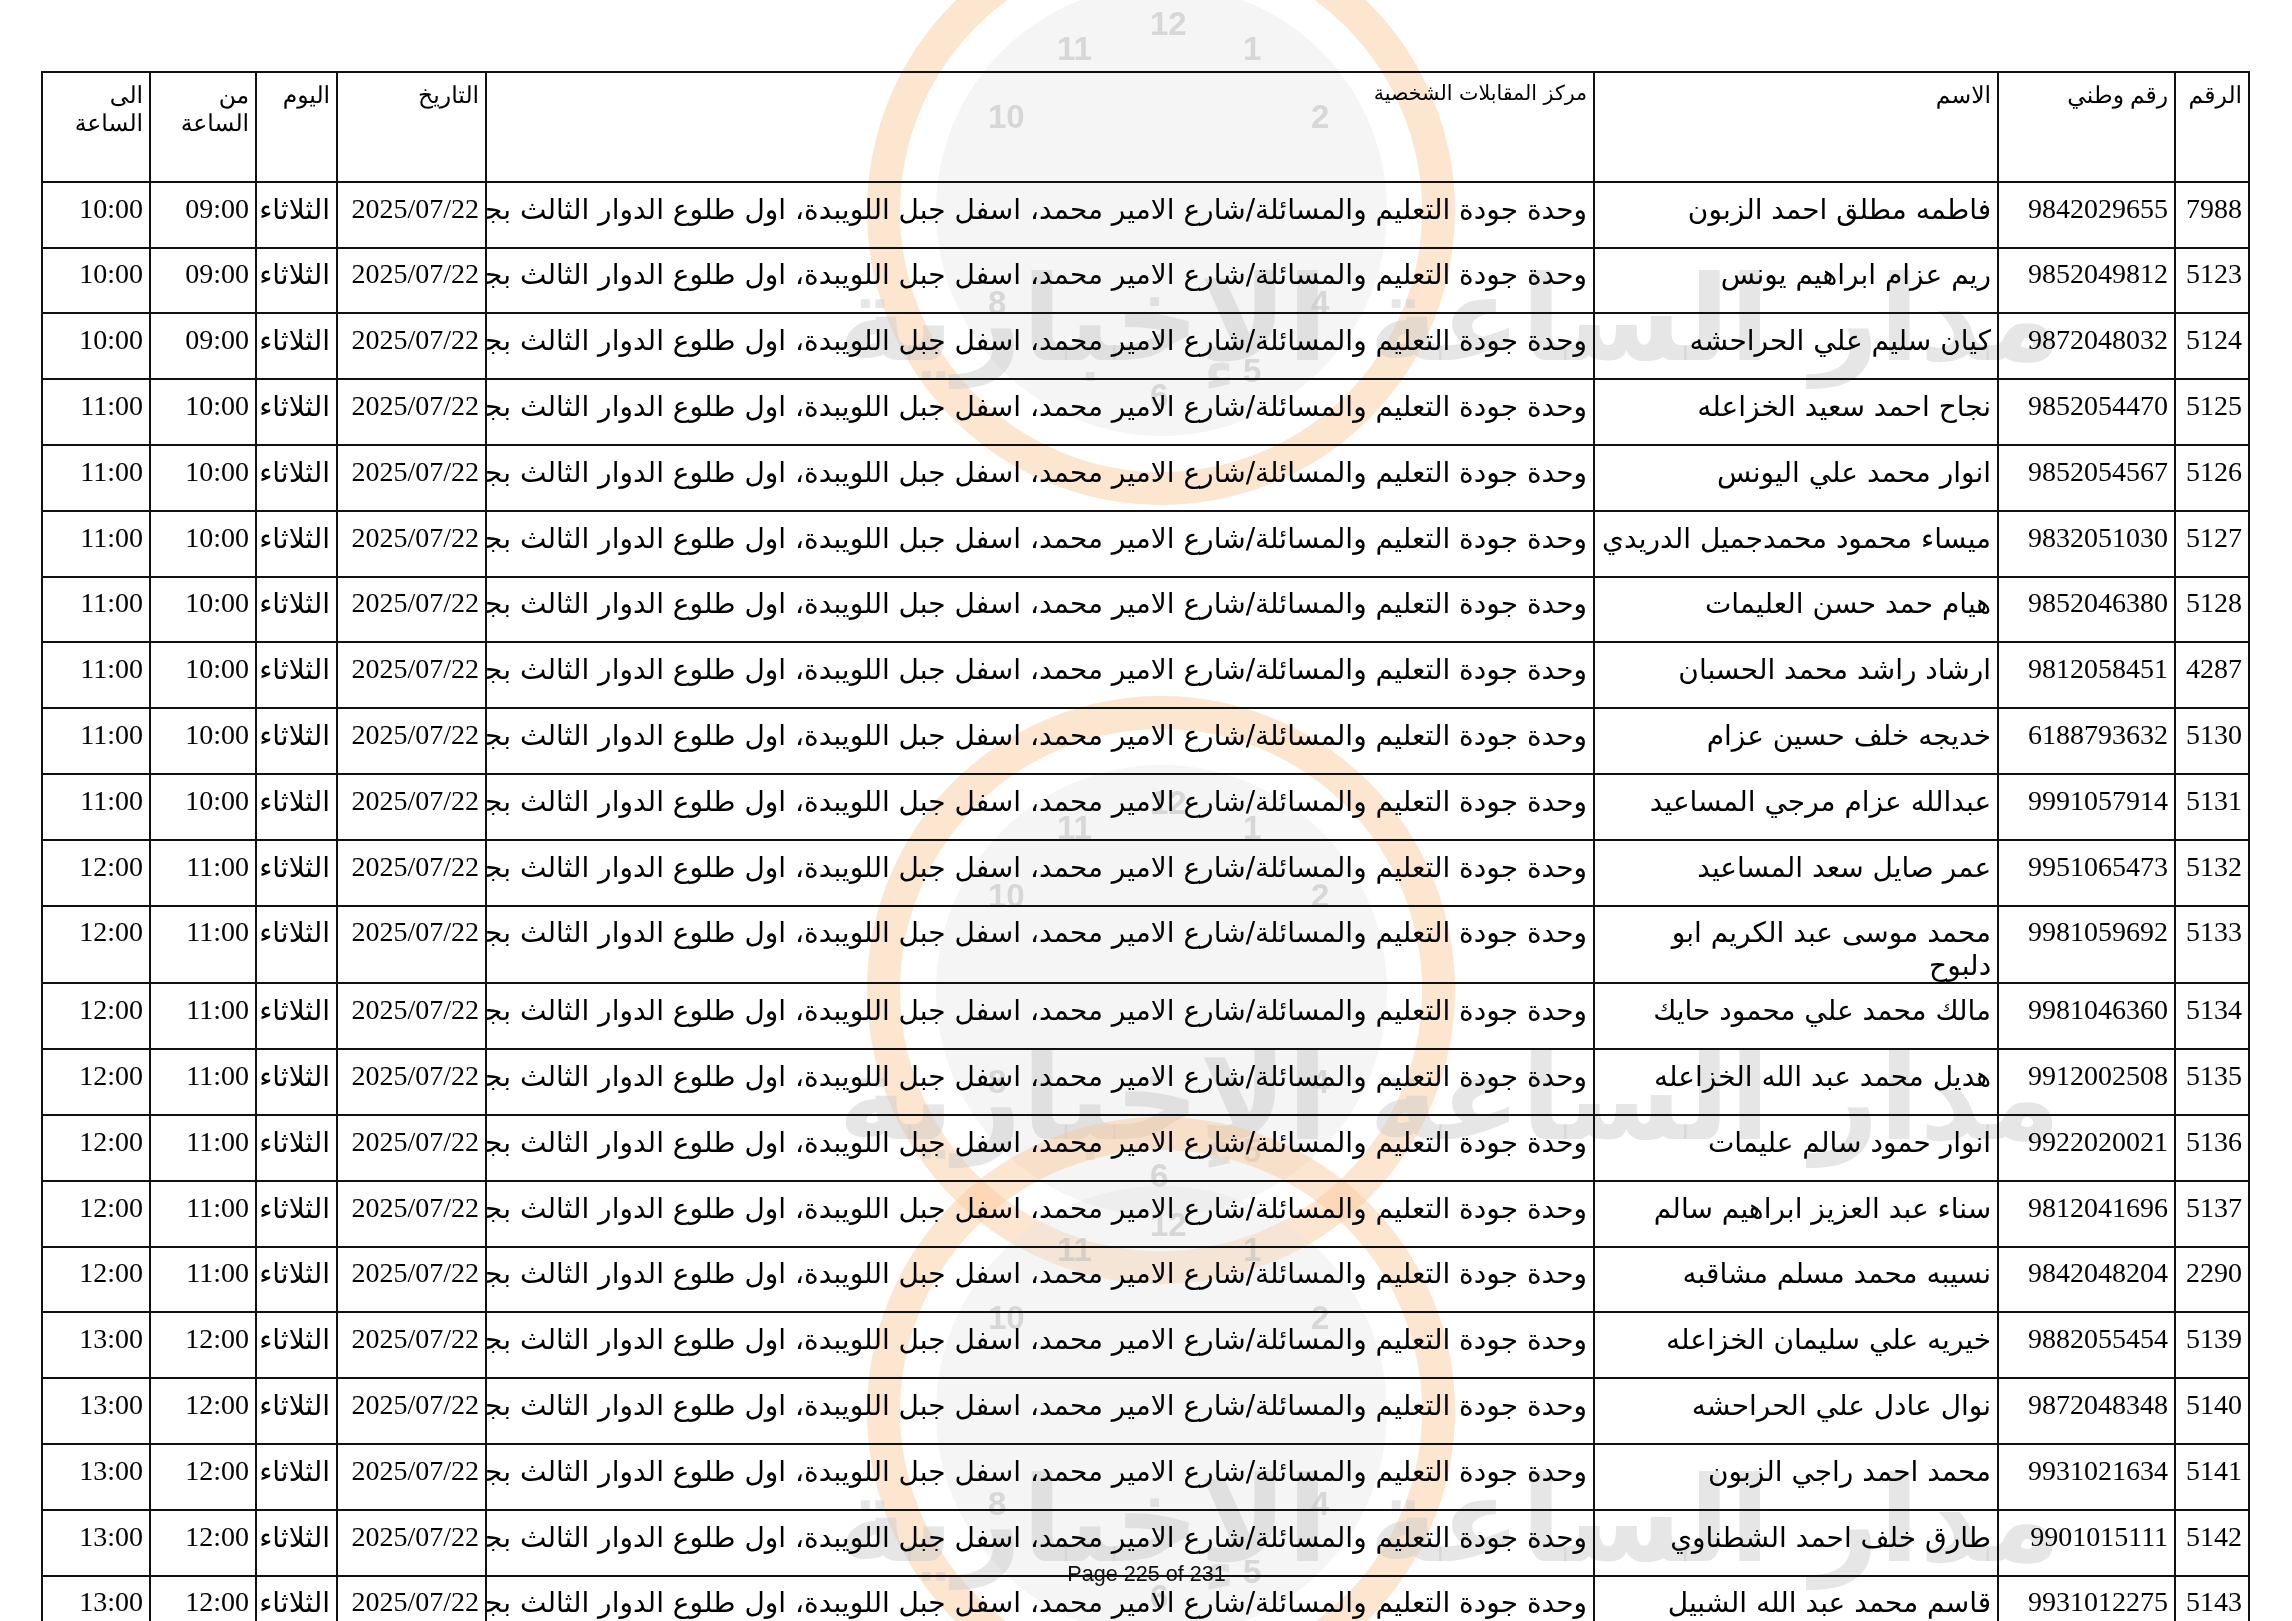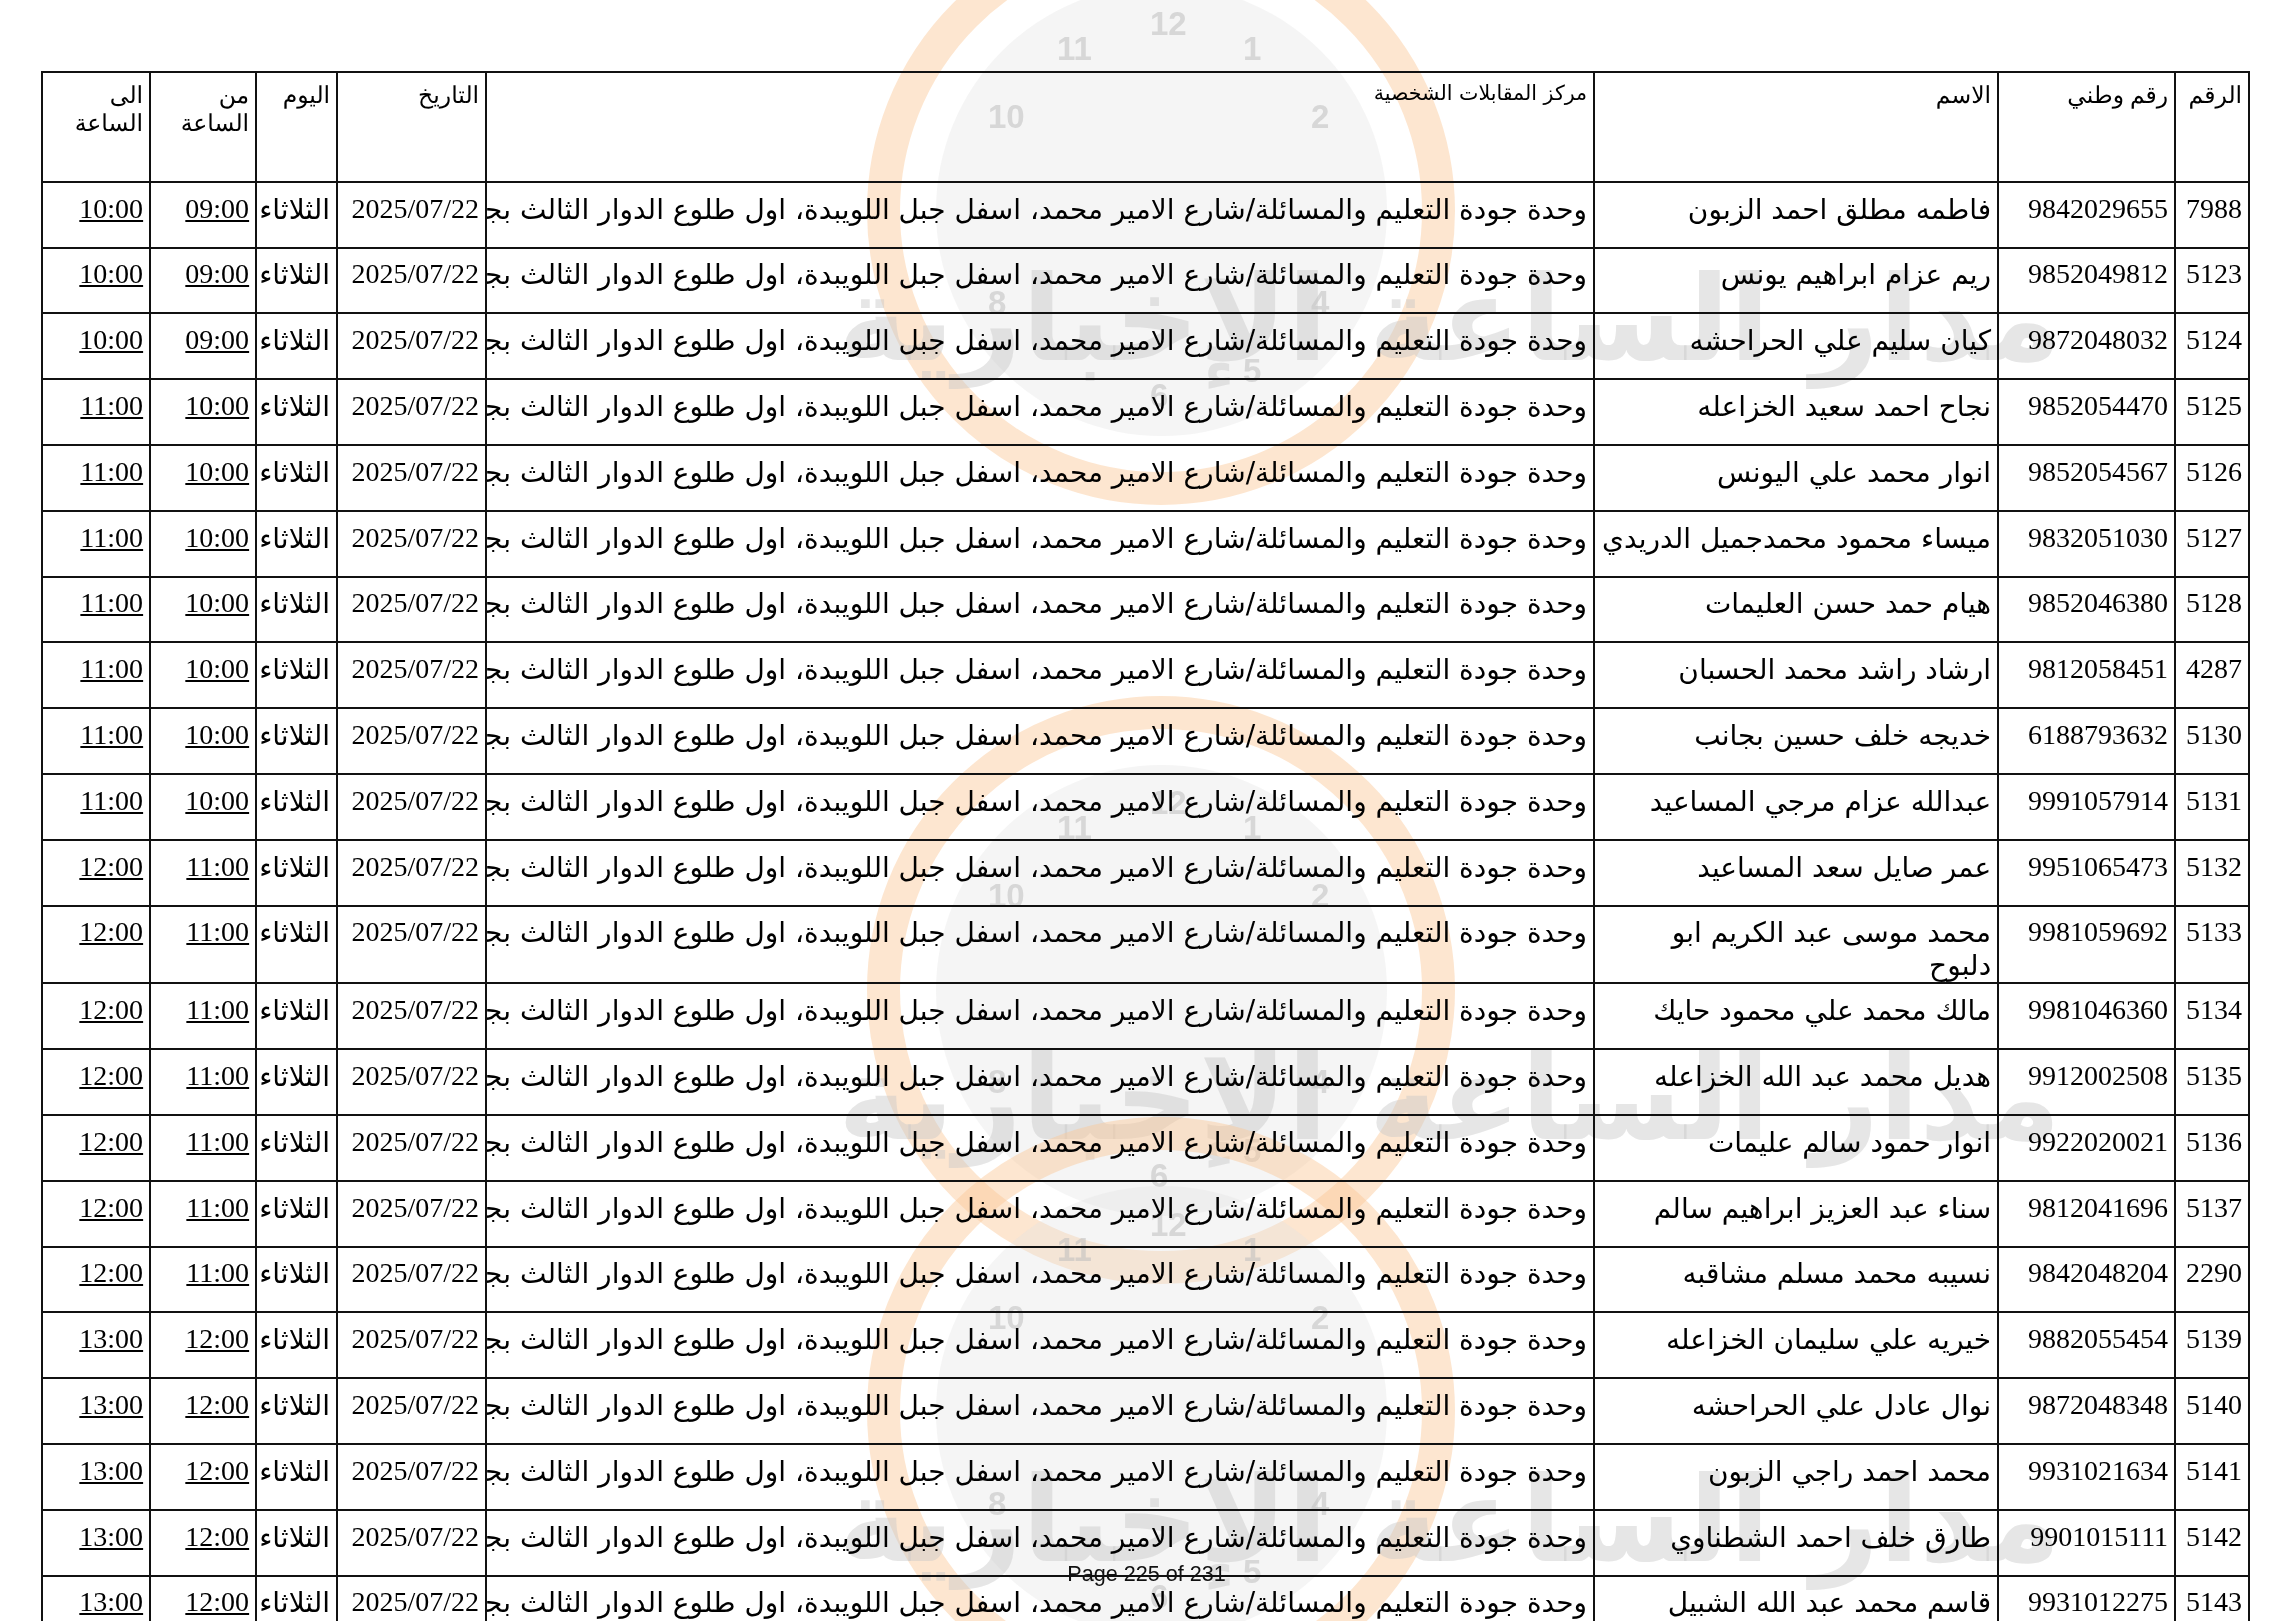--- a/index.html
+++ b/index.html
@@ -11,21 +11,21 @@
   .wm-text { position:absolute; font-family:"DejaVu Sans", sans-serif; font-weight:bold; color:rgba(200,200,200,0.45); direction:rtl; white-space:nowrap; }
   table.sched { position:absolute; left:41px; top:71px; width:2207px; border-collapse:collapse; direction:rtl; z-index:1; table-layout:fixed; }
   table.sched th, table.sched td { border:2.9px solid #111; padding:0 5.9px; vertical-align:top; }
   table.sched th { height:100px; font-weight:normal; font-family:"Liberation Serif", serif; font-size:23.5px; text-align:right; padding-top:7.8px; }
   table.sched th.center-h { font-family:"DejaVu Sans", sans-serif; font-size:20.6px; }
   table.sched td { height:54px; font-size:28px; text-align:right; padding-top:9.8px; }
   td.num, td.nid, td.date, td.from, td.to { font-family:"Liberation Serif", serif; font-size:29px; }
   td.name { font-family:"DejaVu Sans", sans-serif; font-size:21.6px; padding-top:13.7px; padding-right:59px;border-radius:25px; }
   td.center { font-family:"DejaVu Sans", sans-serif; font-size:19.6px; padding-top:9.8px; white-space:nowrap; overflow:hidden; }
   td.day { font-family:"DejaVu Sans", sans-serif; font-size:17.6px; padding-top:15.7px; }
-  td.from, td.to { text-align:right; padding-right:9.8px;text-decoration:underline; }
+  td.from, td.to { text-align:right; padding-right:9.8px; }
   .footer { position:absolute; left:0; width:2293px; top:1561px; text-align:center; font-family:"Liberation Sans", sans-serif; font-size:21.6px; color:#111; z-index:1; }
 </style>
 </head>
 <body>
 
 <div class="watermark" style="left:0;top:0;width:2293px;height:1621px;">
   <div id="wm-container">
       <div class="wm-ring" style="left: 867px; top: -83px; width: 588px; height: 588px;"></div>
       <div class="wm-face" style="left: 936px; top: -14.7px; width: 451px; height: 451px;"></div>
       <span class="wm-num" style="left: 1150px; top: 4.9px;">12</span>
@@ -165,21 +165,21 @@
         <td class="name">ارشاد راشد محمد الحسبان</td>
         <td class="center">وحدة جودة التعليم والمسائلة/شارع الامير محمد، اسفل جبل اللويبدة، اول طلوع الدوار الثالث بجانب مدارس سمير الرفاعي</td>
         <td class="date">2025/07/22</td>
         <td class="day">الثلاثاء</td>
         <td class="from">10:00</td>
         <td class="to">11:00</td>
       </tr>
       <tr>
         <td class="num">5130</td>
         <td class="nid">6188793632</td>
-        <td class="name">خديجه خلف حسين بجانب</td>
+        <td class="name">خديجه خلف حسين عزام</td>
         <td class="center">وحدة جودة التعليم والمسائلة/شارع الامير محمد، اسفل جبل اللويبدة، اول طلوع الدوار الثالث بجانب مدارس سمير الرفاعي</td>
         <td class="date">2025/07/22</td>
         <td class="day">الثلاثاء</td>
         <td class="from">10:00</td>
         <td class="to">11:00</td>
       </tr>
       <tr>
         <td class="num">5131</td>
         <td class="nid">9991057914</td>
         <td class="name">عبدالله عزام مرجي المساعيد</td>

